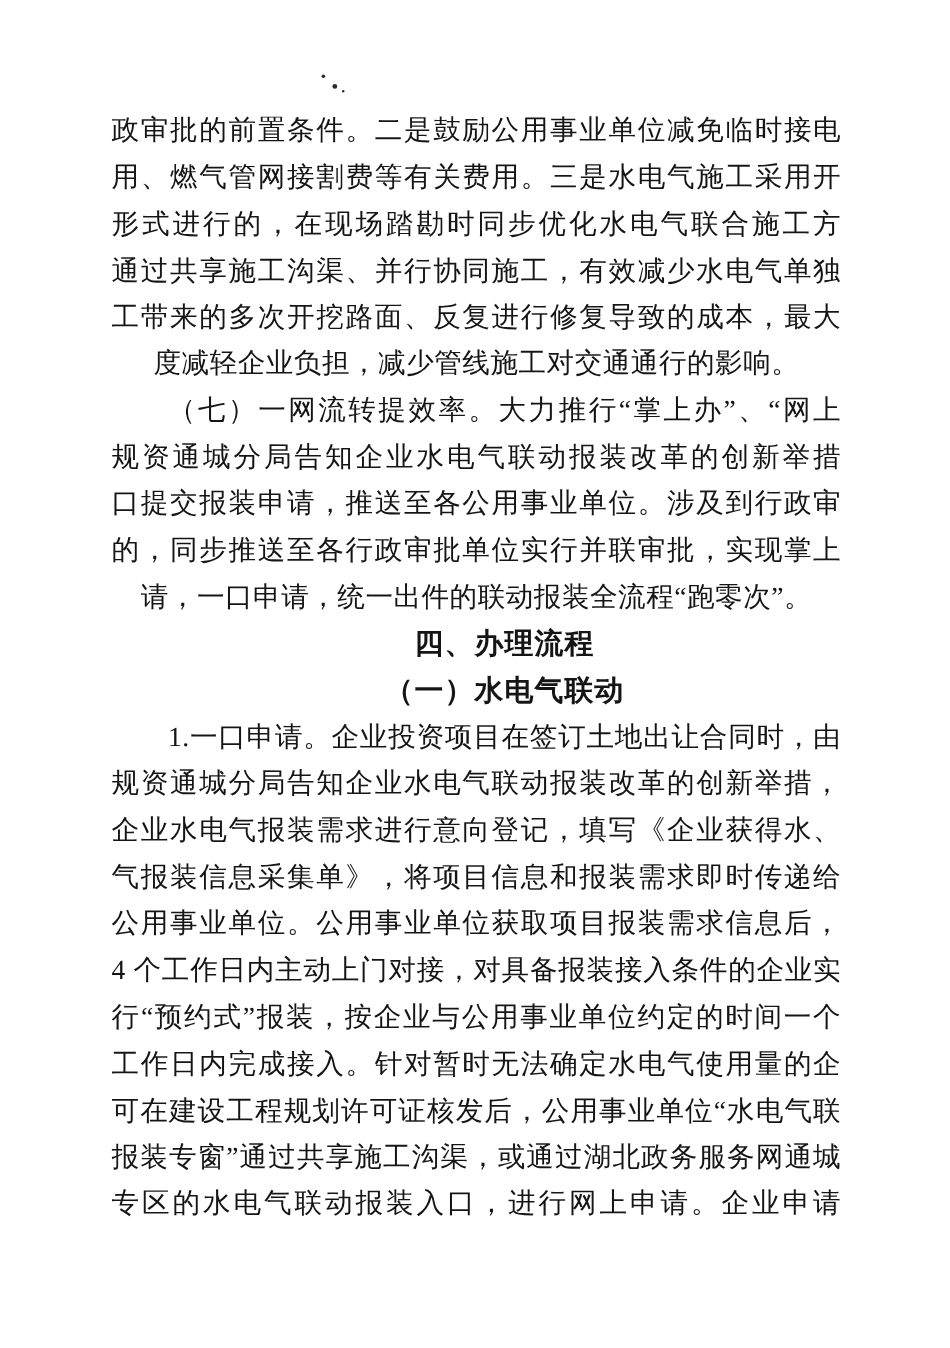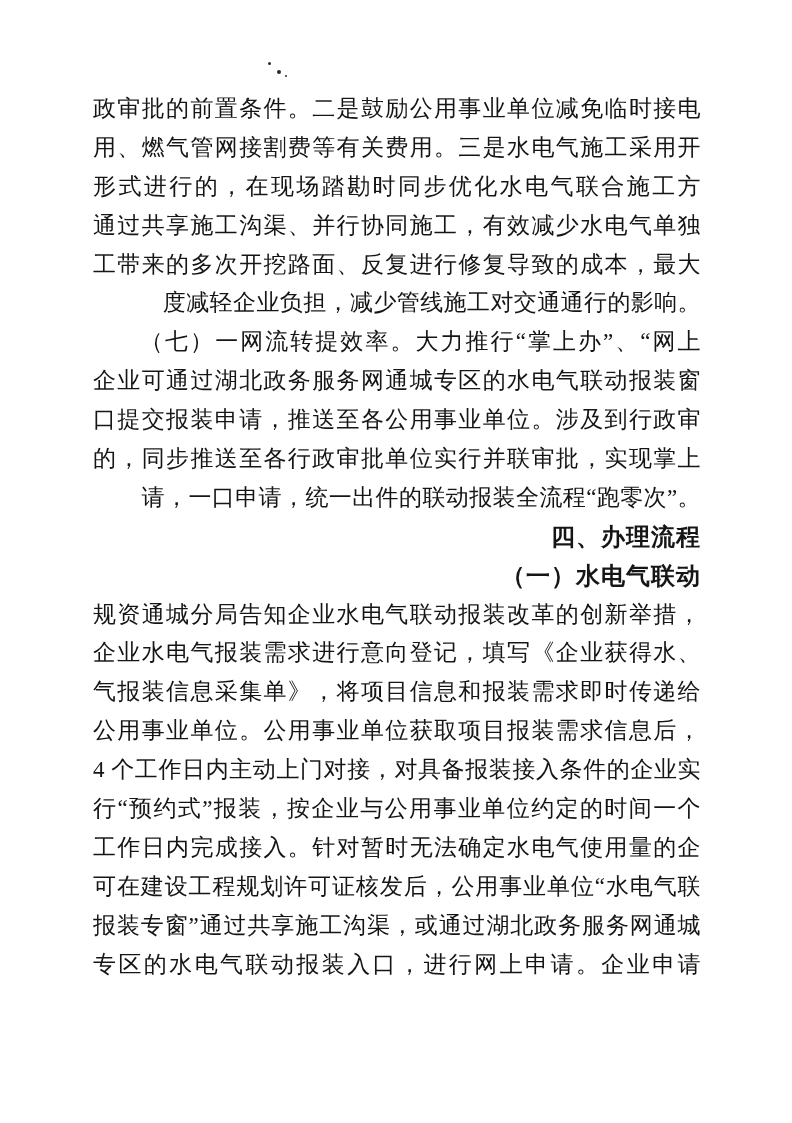--- a/index.html
+++ b/index.html
@@ -18,21 +18,21 @@
     width: 608px;
     color: #151515;
     font-size: 23px;
     line-height: 38.9px;
     letter-spacing: 0.4px;
   }
   .line {
     height: 38.9px;
     overflow: hidden;
     white-space: nowrap;
-    text-align: right;
+    text-align: center;
   }
   .line.j {
     white-space: normal;
     text-align: justify;
     text-align-last: justify;
     text-justify: inter-character;
   }
   .line.b {
     font-weight: bold;
     font-family: Liberation Serif, serif;
@@ -58,26 +58,27 @@
   <div class="speck" style="left:271px; top:140px; width:2px; height:2px; opacity:.5;"></div>
 
   <div class="doc">
       <div class="line j">政审批的前置条件。二是鼓励公用事业单位减免临时接电费</div>
       <div class="line j">用、燃气管网接割费等有关费用。三是水电气施工采用开挖</div>
       <div class="line j">形式进行的，在现场踏勘时同步优化水电气联合施工方案，</div>
       <div class="line j">通过共享施工沟渠、并行协同施工，有效减少水电气单独施</div>
       <div class="line j">工带来的多次开挖路面、反复进行修复导致的成本，最大程</div>
       <div class="line">度减轻企业负担，减少管线施工对交通通行的影响。</div>
       <div class="line j ind">（七）一网流转提效率。大力推行“掌上办”、“网上办”，</div>
-      <div class="line j">企业可通过湖北政务服务网通城专区的水电气联动报装窗</div>
+      <div class="line j">规资通城分局告知企业水电气联动报装改革的创新举措</div>
       <div class="line j">口提交报装申请，推送至各公用事业单位。涉及到行政审批</div>
       <div class="line j">的，同步推送至各行政审批单位实行并联审批，实现掌上申</div>
       <div class="line">请，一口申请，统一出件的联动报装全流程“跑零次”。</div>
       <div class="line b ind">四、办理流程</div>
       <div class="line b ind">（一）水电气联动</div>
+      <div class="line j ind">1.一口申请。企业投资项目在签订土地出让合同时，由</div>
       <div class="line j">规资通城分局告知企业水电气联动报装改革的创新举措，对</div>
       <div class="line j">企业水电气报装需求进行意向登记，填写《企业获得水、电、</div>
       <div class="line j">气报装信息采集单》，将项目信息和报装需求即时传递给各</div>
       <div class="line j">公用事业单位。公用事业单位获取项目报装需求信息后，在</div>
       <div class="line j">4 个工作日内主动上门对接，对具备报装接入条件的企业实</div>
       <div class="line j">行“预约式”报装，按企业与公用事业单位约定的时间一个</div>
       <div class="line j">工作日内完成接入。针对暂时无法确定水电气使用量的企业，</div>
       <div class="line j">可在建设工程规划许可证核发后，公用事业单位“水电气联动</div>
       <div class="line j">报装专窗”通过共享施工沟渠，或通过湖北政务服务网通城</div>
       <div class="line j">专区的水电气联动报装入口，进行网上申请。企业申请时，</div>

